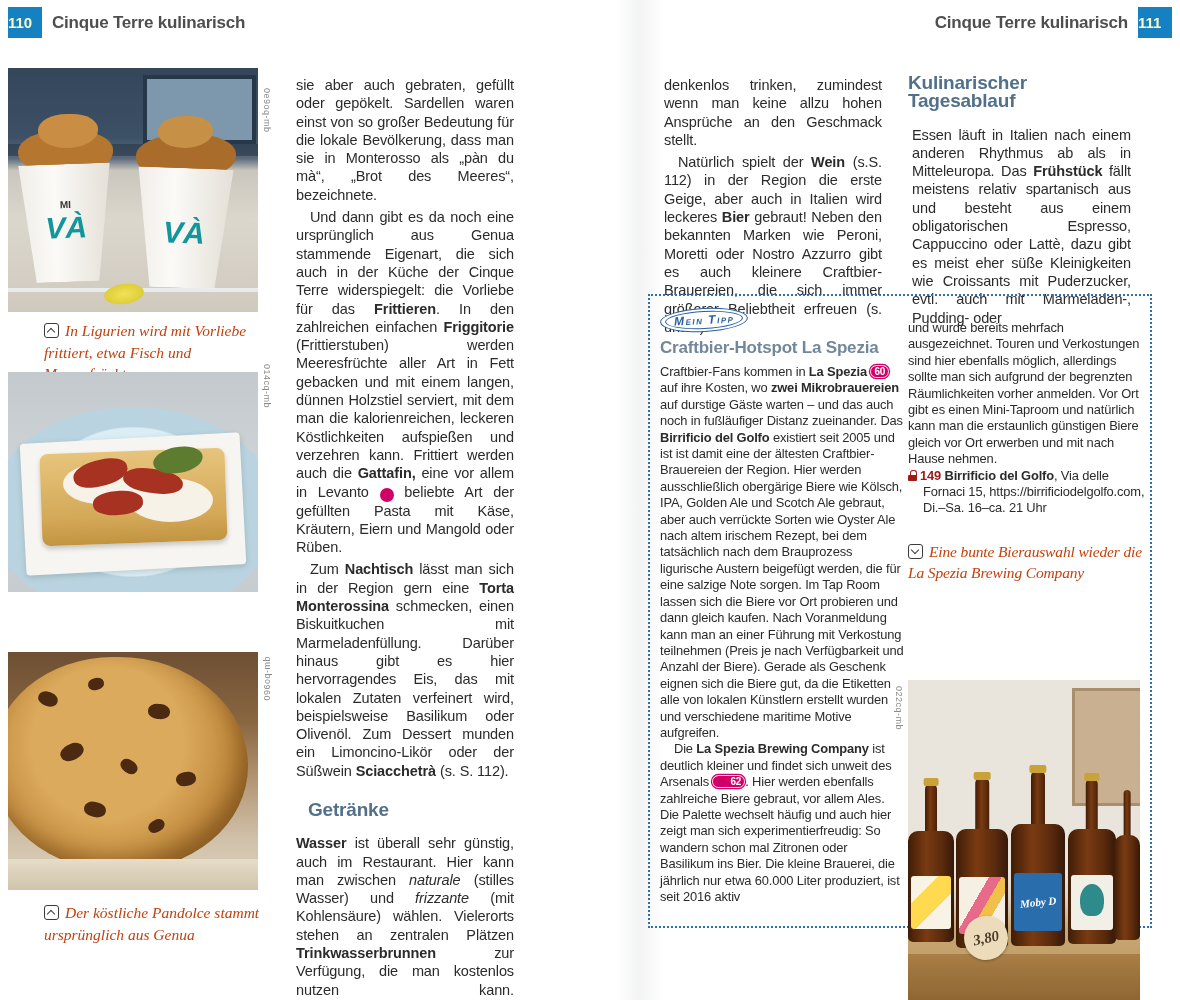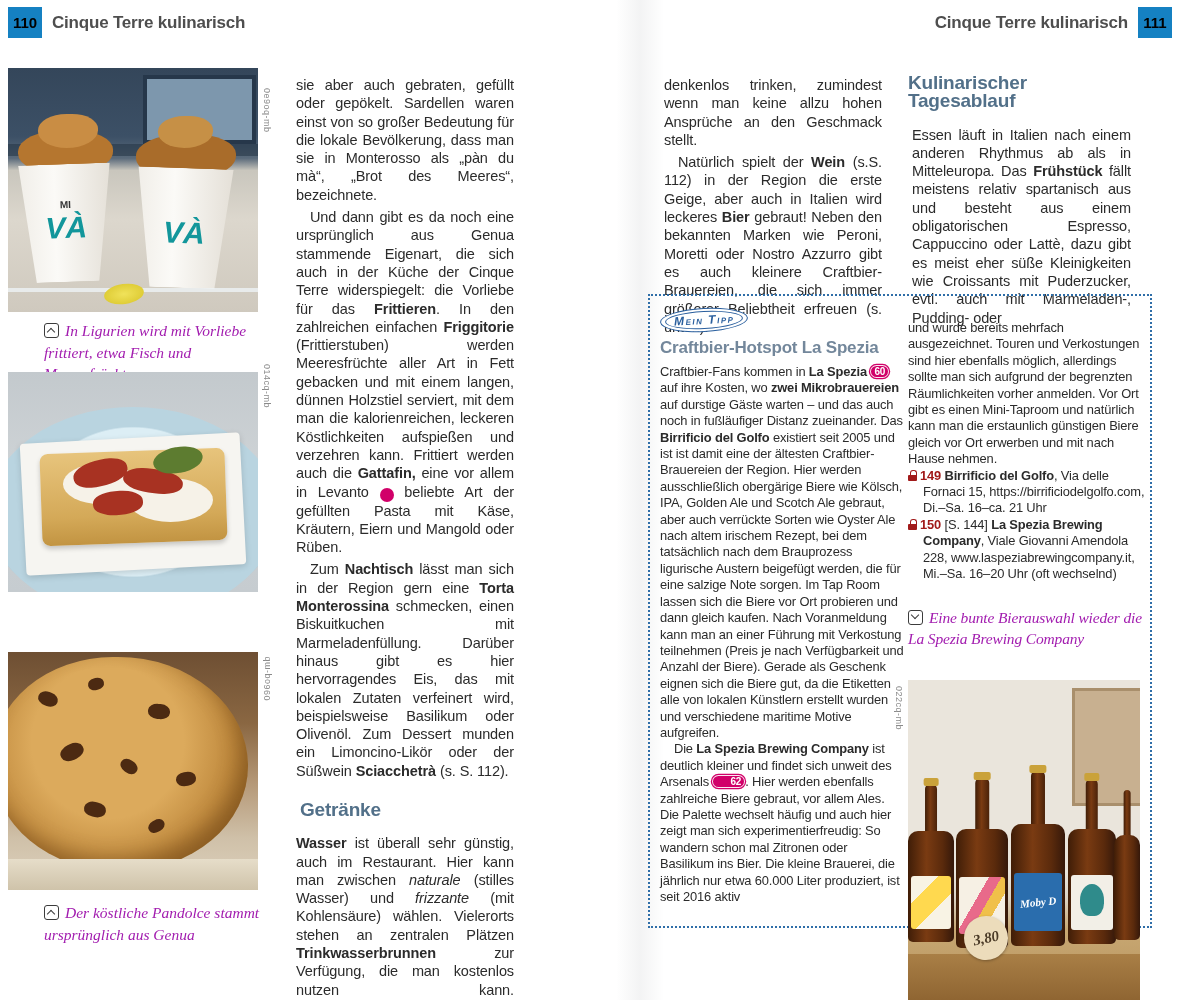--- a/index.html
+++ b/index.html
@@ -4,55 +4,55 @@
 <style>
   html,body{margin:0;padding:0}
   body{width:1180px;height:1000px;position:relative;background:#ffffff;
        font-family:"Liberation Sans",sans-serif;color:#2b2b2b;overflow:hidden}
   .page{position:absolute;inset:0;overflow:hidden}
 
   
   .hdr{position:absolute;top:7px;height:31px;display:flex;align-items:center;gap:10px}
   #hdrL{left:8px}
   #hdrR{right:8px;flex-direction:row-reverse}
-  .pagenum{width:34px;height:31px;background:#1581c2;color:#000000;font-weight:bold;
-           font-size:15px;text-align:center;line-height:31px}
+  .pagenum{width:34px;height:31px;background:#1581c2;color:#fef9c3;font-weight:bold;
+           font-size:15px;text-align:left;line-height:31px}
   .hdr .htitle{font-size:17px;font-weight:bold;color:#4e4e4e;letter-spacing:-0.2px}
 
   .gutter{position:absolute;left:616px;top:0;width:48px;height:100%;
           background:linear-gradient(90deg,rgba(0,0,0,0),rgba(50,55,65,.06) 50%,rgba(0,0,0,0));
           pointer-events:none}
 
   
   .col{position:absolute;font-size:14.5px;line-height:18.3px;text-align:justify;letter-spacing:-0.1px}
   .col p{margin:4px}
   p.ind{text-indent:14px}
   #col2{left:292px;top:72px;width:226px}
   #col3{left:660px;top:72px;width:226px}
   #col4{left:908px;top:72px;width:227px}
-  h2.sec{font-size:19px;color:#527089;margin:21px 8px 15px;letter-spacing:-0.2px;text-align:left}
+  h2.sec{font-size:19px;color:#527089;margin:21px 16px 15px;letter-spacing:-0.2px;text-align:left}
   #col4 h2.sec{margin:2px 0 15px}
 
   .sg-b{font-weight:bold}
   .sg-i{font-style:italic}
   .sg-red{color:#a11a1a;font-weight:bold}
   .sg-badge{display:inline-block;background:#d10069;color:#fff;font-weight:bold;font-size:10px;
             line-height:13px;padding:0 4px;border-radius:8px;vertical-align:1px;
             box-shadow:inset 0 0 0 1px rgba(255,255,255,.9),0 0 0 1.2px #d10069}
   .sg-badge1{display:inline-block;background:#d10069;color:#fff;font-weight:bold;font-size:10px;
              width:14px;height:14px;line-height:14px;border-radius:50%;text-align:center;vertical-align:-1px}
   .sg-lockicon{display:inline-block;width:10px;height:11px;position:relative;margin-right:2px;vertical-align:-1px}
   .sg-lockicon::before{content:"";position:absolute;top:0;left:2px;width:5px;height:6px;
                        border:1.6px solid #a11a1a;border-bottom:none;border-radius:3px 3px 0 0}
   .sg-lockicon::after{content:"";position:absolute;bottom:0;left:0;width:9px;height:6px;
                       background:#a11a1a;border-radius:1px}
 
   
   .caption{position:absolute;font-family:"Liberation Serif",serif;font-style:italic;
-           font-size:15.5px;line-height:21.5px;color:#a21caf;width:232px;text-align:left}
+           font-size:15.5px;line-height:21.5px;color:#c2410c;width:232px;text-align:left}
   .cap-icon{display:inline-block;width:13px;height:13px;border:1.2px solid #3c3c3c;border-radius:3px;
             position:relative;margin-right:6px;vertical-align:-2px;background:#fff}
   .chev{position:absolute;left:3.1px;width:5px;height:5px;
         border-top:1.5px solid #3c3c3c;border-right:1.5px solid #3c3c3c}
   .chev.up{top:4.8px;transform:rotate(-45deg)}
   .chev.down{top:1.8px;transform:rotate(135deg)}
 
   .credit{position:absolute;writing-mode:vertical-rl;font-size:9px;color:#8a8a8a;letter-spacing:.5px}
   .credit.flip{transform:rotate(180deg)}
 
@@ -259,21 +259,20 @@
       <b>Mein Tipp</b>
     </div>
     <div class="tiptitle">Craftbier-Hotspot La Spezia</div>
     <div class="tipcol" id="tipleft">
       <p><span>Craftbier-Fans kommen in </span><span class="sg-b">La Spezia</span><span> </span><span class="sg-badge">60</span><span> auf ihre Kosten, wo </span><span class="sg-b">zwei Mikrobrauereien</span><span> auf durstige Gäste warten – und das auch noch in fußläufiger Distanz zueinander. Das </span><span class="sg-b">Birrificio del Golfo</span><span> existiert seit 2005 und ist ist damit eine der ältesten Craftbier-Brauereien der Region. Hier werden ausschließlich obergärige Biere wie Kölsch, IPA, Golden Ale und Scotch Ale gebraut, aber auch verrückte Sorten wie Oyster Ale nach altem irischem Rezept, bei dem tatsächlich nach dem Brauprozess ligurische Austern beigefügt werden, die für eine salzige Note sorgen. Im Tap Room lassen sich die Biere vor Ort probieren und dann gleich kaufen. Nach Voranmeldung kann man an einer Führung mit Verkostung teilnehmen (Preis je nach Verfügbarkeit und Anzahl der Biere). Gerade als Geschenk eignen sich die Biere gut, da die Etiketten alle von lokalen Künstlern erstellt wurden und verschiedene maritime Motive aufgreifen.</span></p>
       <p class="ind"><span>Die </span><span class="sg-b">La Spezia Brewing Company</span><span> ist deutlich kleiner und findet sich unweit des Arsenals </span><span class="sg-badge">62</span><span>. Hier werden ebenfalls zahlreiche Biere gebraut, vor allem Ales. Die Palette wechselt häufig und auch hier zeigt man sich experimentierfreudig: So wandern schon mal Zitronen oder Basilikum ins Bier. Die kleine Brauerei, die jährlich nur etwa 60.000 Liter produziert, ist seit 2016 aktiv</span></p>
     </div>
     <div class="tipcol" id="tipright">
       <p><span>und wurde bereits mehrfach ausgezeichnet. Touren und Verkostungen sind hier ebenfalls möglich, allerdings sollte man sich aufgrund der begrenzten Räumlichkeiten vorher anmelden. Vor Ort gibt es einen Mini-Taproom und natürlich kann man die erstaunlich günstigen Biere gleich vor Ort erwerben und mit nach Hause nehmen.</span></p>
       <p class="entry"><span class="sg-lockicon"></span><span class="sg-red">149 </span><span class="sg-b">Birrificio del Golfo</span><span>, Via delle Fornaci 15, https://birrificiodelgolfo.com, Di.–Sa. 16–ca. 21 Uhr</span></p>
-      <p class="entry"><span class="sg-lockicon"></span><span class="sg-red">150 </span><span>[S. 144] </span><span class="sg-b">La Spezia Brewing Company</span><span>, Viale Giovanni Amendola 228, www.laspeziabrewingcompany.it, Mi.–Sa. 16–20 Uhr (oft wechselnd)</span></p>
       <div class="caption inflow">
         <div><span class="cap-icon"><i class="chev down"></i></span><span>Eine bunte Bierauswahl wieder die</span></div>
         <div>La Spezia Brewing Company</div>
       </div>
     </div>
   </div>
 
   <div class="ph" id="ph4">
     <div class="p4-crate"></div>
     <div class="p4-shelffront"></div>

